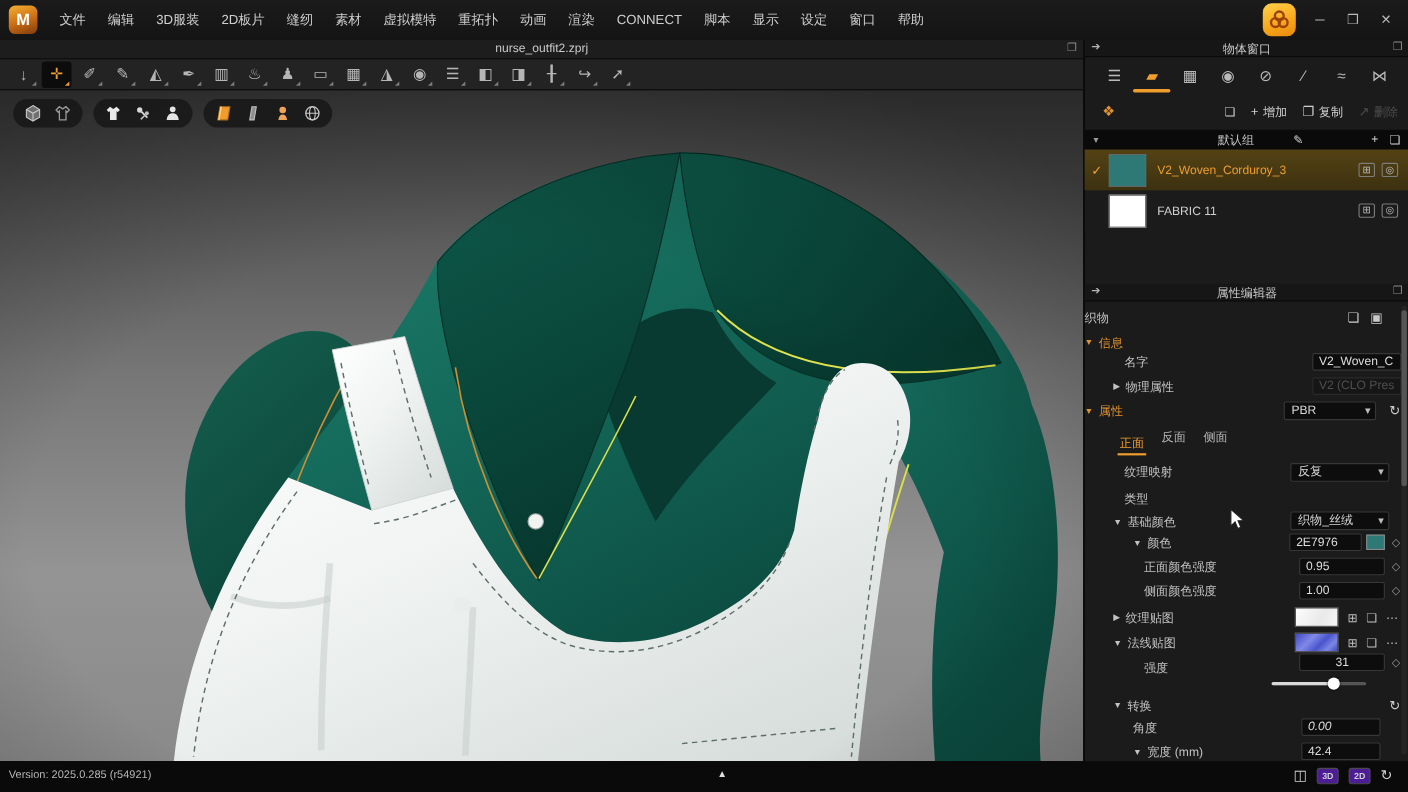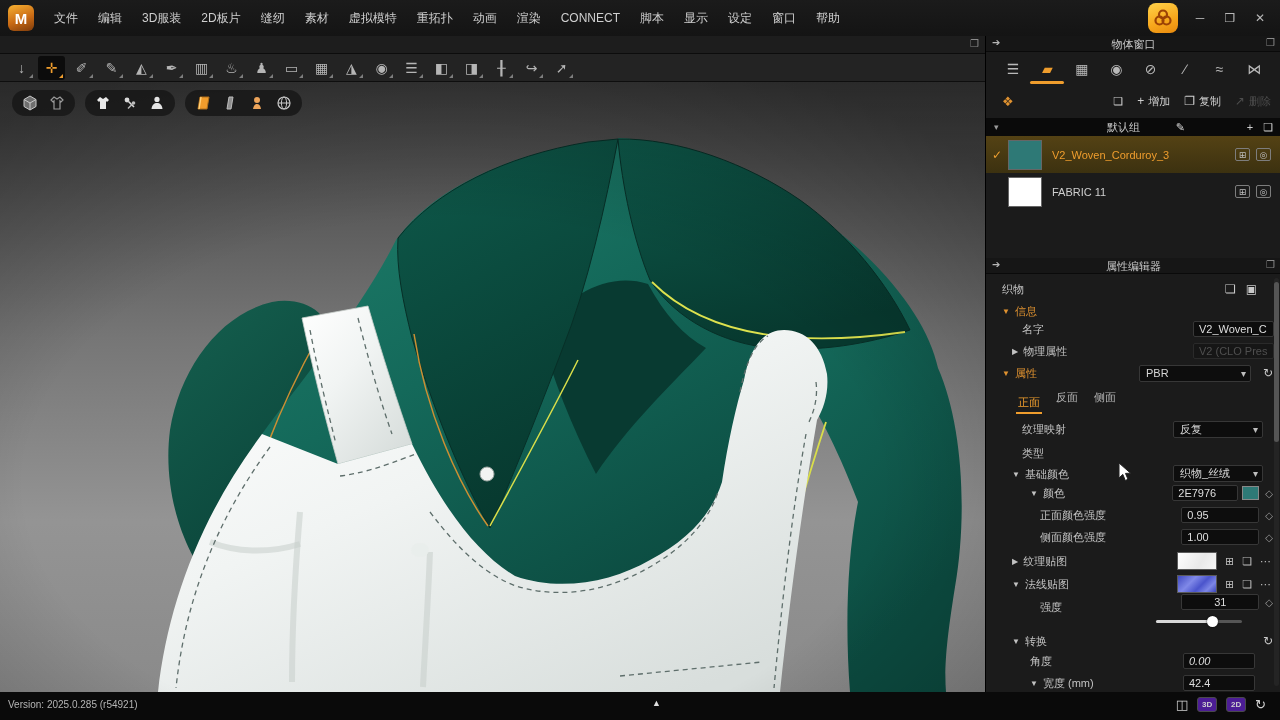--- a/index.html
+++ b/index.html
@@ -82,21 +82,21 @@
   .fabric-row .ficons { display:flex; gap:6px; padding-right:10px; }
   .fbox { width:15px; height:13px; border:1px solid #7d7d7d; border-radius:2px; color:#bdbdbd; font-size:9px;
     display:flex; align-items:center; justify-content:center; }
 
   
   #prop-section { position:absolute; left:0; top:222px; width:295px; height:434px; }
   .prow { position:absolute; left:0; width:295px; height:18px; display:flex; align-items:center;
     font-size:11px; color:#c2c2c2; }
   .prow .tri { font-size:8px; margin-right:5px; color:#c2c2c2; }
   .sect > .lbl, .sect > .tri { color:#e09230; }
-  .ind1 { padding-left:16px; } .ind2 { padding-left:26px; } .ind3 { padding-left:36px; }
+  .ind1 { } .ind2 { padding-left:26px; } .ind3 { padding-left:36px; }
   .ind4 { padding-left:44px; } .ind5 { padding-left:54px; }
   .ctrl { position:absolute; display:flex; align-items:center; }
   .pinput { background:#0d0d0d; border:1px solid #373737; border-radius:2px; color:#dedede; font-size:11px;
     height:16px; line-height:14px; padding:0 5px; overflow:hidden; white-space:nowrap; }
   .pinput.disabled { color:#4f4f4f; background:#161616; border-color:#2a2a2a; }
   .pselect { background:#0d0d0d; border:1px solid #373737; border-radius:2px; color:#d6d6d6; font-size:11px;
     height:17px; line-height:15px; padding:0 16px 0 6px; position:relative; white-space:nowrap; }
   .pselect::after { content:"▾"; position:absolute; right:4px; top:0; color:#bdbdbd; font-size:10px; }
   .dia { color:#9a9a9a; font-size:10px; margin-left:6px; }
   .iref { color:#c9c9c9; font-size:12px; }
@@ -159,20 +159,21 @@
           <circle cx="13.5" cy="12.5" r="4" fill="none" stroke="#9c4205" stroke-width="2.2"></circle>
         </svg>
       </div>
       <span class="winbtn">─</span>
       <span class="winbtn">❒</span>
       <span class="winbtn">✕</span>
     </div>
   </div>
 
   <div id="tabbar">
+    <span id="tab-title">nurse_outfit2.zprj</span>
     <span id="tab-float">❐</span>
   </div>
 
   <div id="toolbar3d">
 
   <div class="tool">
         <span>↓</span>
       </div>
       <div class="tool active">
         <span>✛</span>
@@ -498,21 +499,21 @@
         <span>物理属性</span>
         <span class="ctrl" style="right:7px;">
           <span class="pinput disabled" style="width:81px;">V2 (CLO Pres</span>
         </span>
       </div>
 
       <div class="prow ind1 sect" style="top:106px;">
         <span class="tri">▼</span>
         <span class="lbl">属性</span>
         <span class="ctrl" style="right:30px;">
-          <span class="pselect" style="width:112px;">PBR</span>
+          <span class="pselect" style="width:84px;">PBR</span>
         </span>
         <span class="ctrl" style="right:8px;">
           <span class="iref">↻</span>
         </span>
       </div>
 
       <div class="prow" style="top:130px; padding-left:32px;">
         <span class="facetab active">正面</span>
         <span class="facetab">反面</span>
         <span class="facetab">侧面</span>

